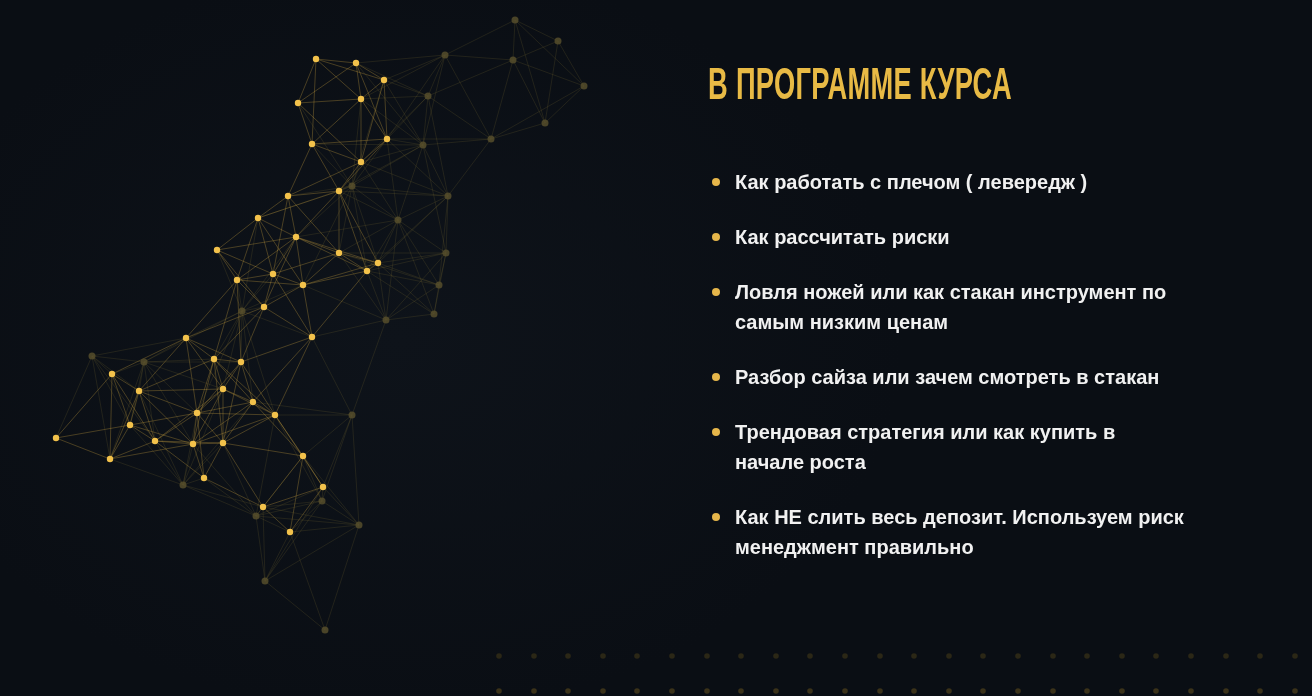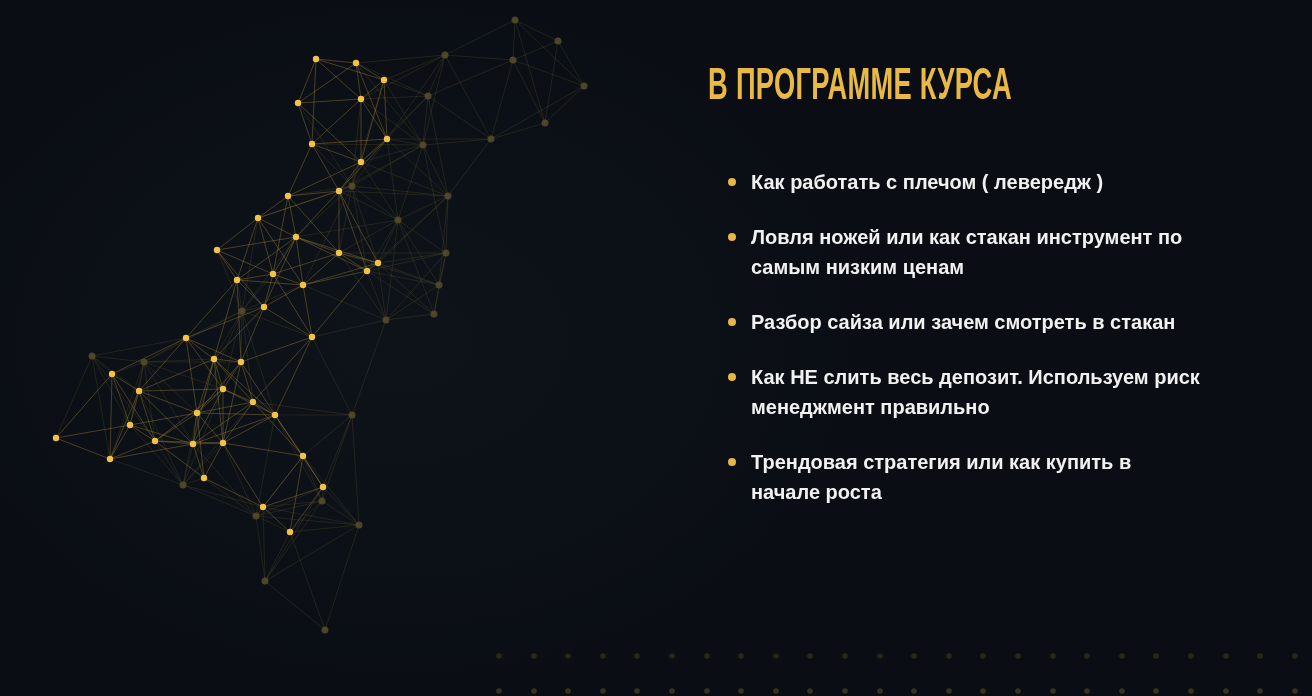--- a/index.html
+++ b/index.html
@@ -10,21 +10,21 @@
   }
   #bg-svg{position:absolute;left:0;top:0;width:1312px;height:696px;}
   .content{position:absolute;left:708px;top:0;width:500px;}
   .page-title{
     position:absolute;left:0;top:62px;margin:0;
     font-size:44px;font-weight:700;line-height:1;
     letter-spacing:.5px;color:#e8ba45;white-space:nowrap;
     transform:scaleX(0.62);transform-origin:0 0;
   }
   .program-list{
-    position:absolute;left:16px;top:167px;width:480px;
+    position:absolute;left:0;top:167px;width:480px;
     margin:0;padding:0;list-style:none;
   }
   .program-list li{
     position:relative;padding-left:27px;margin:0 0 25px 0;
     font-size:20px;font-weight:700;line-height:30px;color:#f1f1f1;
   }
   .li-text{white-space:pre-line;}
   .bullet{
     position:absolute;left:4px;top:11px;width:8px;height:8px;
     border-radius:50%;background:#e6b64a;
@@ -488,21 +488,22 @@
       <circle cx="1226" cy="691" r="2.8" fill="#3b3219"></circle>
       <circle cx="1260" cy="691" r="2.8" fill="#3b3219"></circle>
       <circle cx="1295" cy="691" r="2.8" fill="#3b3219"></circle>
     </g>
   </svg>
 
 <div class="content">
   <h2 class="page-title">В ПРОГРАММЕ КУРСА</h2>
   <ul class="program-list">
     <li><span class="bullet"></span><span class="li-text">Как работать с плечом ( левередж )</span></li>
+    <li><span class="bullet"></span><span class="li-text">Как рассчитать риски</span></li>
     <li><span class="bullet"></span><span class="li-text">Ловля ножей или как стакан инструмент по
 самым низким ценам</span></li>
     <li><span class="bullet"></span><span class="li-text">Разбор сайза или зачем смотреть в стакан</span></li>
+    <li><span class="bullet"></span><span class="li-text">Трендовая стратегия или как купить в
+начале роста</span></li>
     <li><span class="bullet"></span><span class="li-text">Как НЕ слить весь депозит. Используем риск
 менеджмент правильно</span></li>
-    <li><span class="bullet"></span><span class="li-text">Трендовая стратегия или как купить в
-начале роста</span></li>
   </ul>
 </div>
 
 </body></html>

